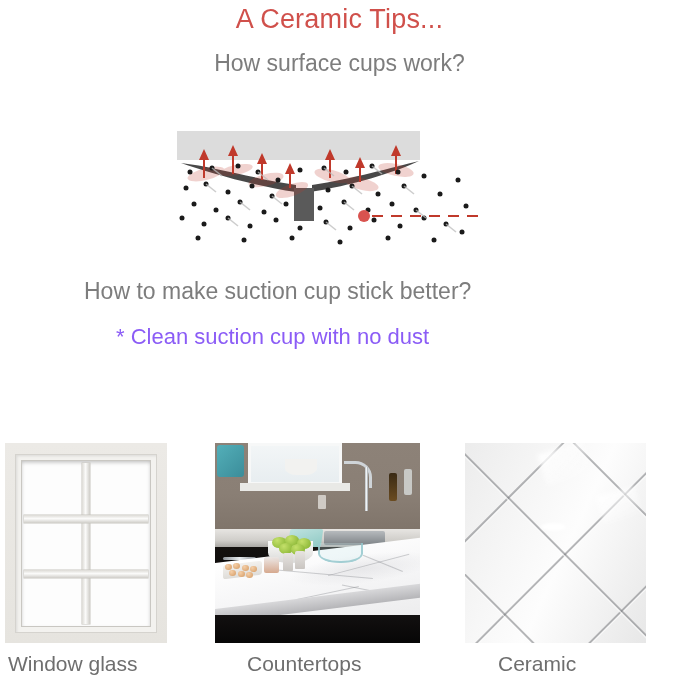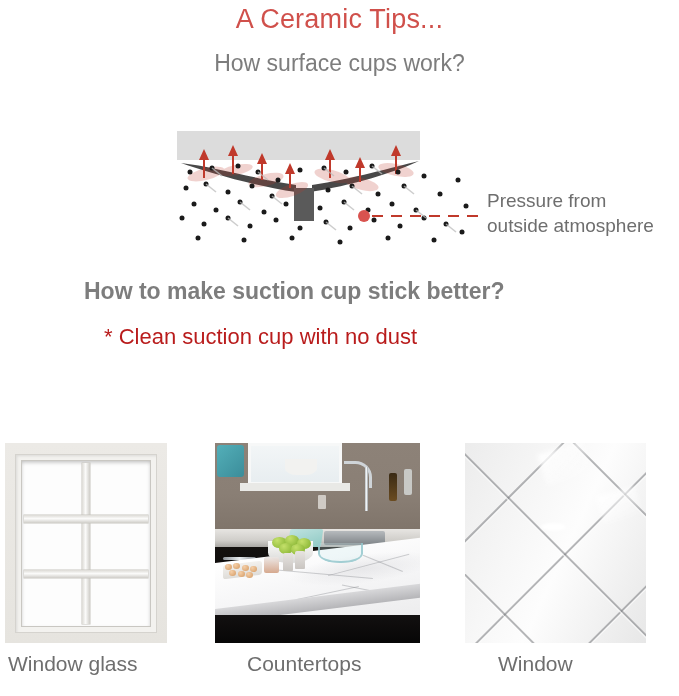--- a/index.html
+++ b/index.html
@@ -36,25 +36,25 @@
 
   .pressure-label{
     position:absolute;left:487px;top:188px;
     color:#6e6e6e;font-size:19px;line-height:25px;
     white-space:nowrap;
   }
 
   
   .q2{
     position:absolute;left:84px;top:278px;
-    color:#7d7d7d;font-size:23px;font-weight:700;white-space:nowrap;
+    color:#7d7d7d;font-size:23px;font-weight:400;white-space:nowrap;
   }
   .bullets{
-    position:absolute;left:104px;top:322px;
-    color:#b91c1c;font-size:22px;line-height:30px;
+    position:absolute;left:116px;top:322px;
+    color:#8b5cf6;font-size:22px;line-height:30px;
   }
   .bullets div{white-space:nowrap;}
 
   
   .cards{position:absolute;left:0;top:443px;width:679px;height:253px;}
   .card{position:absolute;top:0;}
   .card .thumb{position:relative;overflow:hidden;background:#fff;}
   .caption{
     position:absolute;left:0;top:209px;
     color:#6e6e6e;font-size:21px;white-space:nowrap;
@@ -312,24 +312,20 @@
           <line x1="446" y1="114" x2="456" y2="122"></line>
       </g>
 
       <g>
         <circle cx="364" cy="106" r="6" fill="#d9534f"></circle>
         <line x1="372" y1="106" x2="478" y2="106" stroke="#c0392b" stroke-width="2" stroke-dasharray="11 8"></line>
       </g>
     </svg>
   </div>
 
-  <div class="pressure-label">
-    <div>Pressure from</div>
-    <div>outside atmosphere</div>
-  </div>
 
   <div class="q2">How to make suction cup stick better?</div>
   <div class="bullets">
     <div>* Clean suction cup with no dust</div>
   </div>
 
   <div class="cards">
 
     <div class="card card-window">
       <div class="thumb">
@@ -413,17 +409,17 @@
             <div class="tline-h" style="top:85px;"></div>
             <div class="tline-h" style="top:170px;"></div>
             <div class="tline-h" style="top:255px;"></div>
             <div class="tline-h" style="top:338px;"></div>
           </div>
           <div class="gloss1"></div>
           <div class="gloss2"></div>
           <div class="gloss3"></div>
         </div>
       </div>
-      <div class="caption">Window</div>
+      <div class="caption">Ceramic</div>
     </div>
 
   </div>
 </div>
 
 </body></html>

